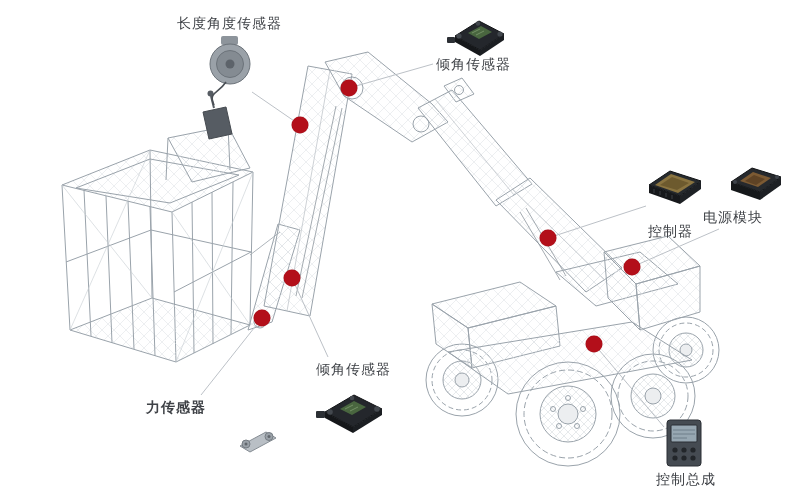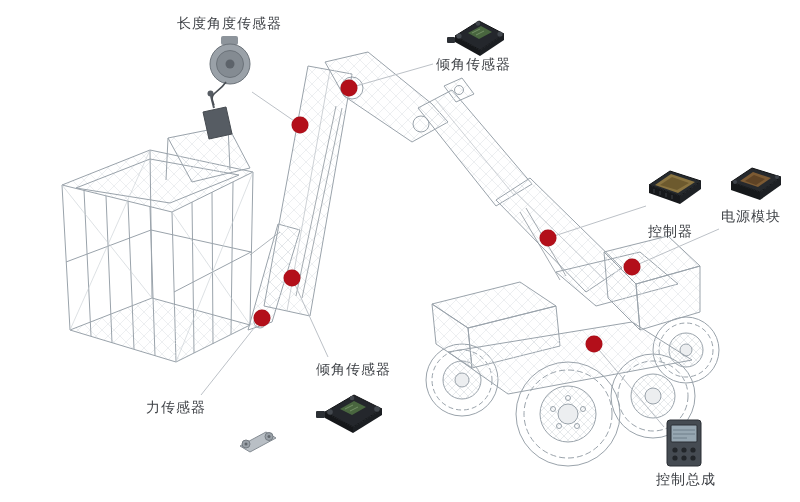--- a/index.html
+++ b/index.html
@@ -219,18 +219,18 @@
       <circle cx="262" cy="318" r="8.5"></circle>
       <circle cx="548" cy="238" r="8.5"></circle>
       <circle cx="632" cy="267" r="8.5"></circle>
       <circle cx="594" cy="344" r="8.5"></circle>
     </g>
   </svg>
 
   <div class="label" style="left:177px; top:15px;">长度角度传感器</div>
   <div class="label" style="left:436px; top:56px;">倾角传感器</div>
   <div class="label" style="left:648px; top:223px;">控制器</div>
-  <div class="label" style="left:721px; top:209px;font-family:Liberation Mono, monospace;">电源模块</div>
+  <div class="label" style="left:703px; top:209px;">电源模块</div>
   <div class="label" style="left:316px; top:361px;">倾角传感器</div>
-  <div class="label" style="left:146px; top:399px;">力传感器</div>
+  <div class="label" style="left:146px; top:399px;font-weight:bold;">力传感器</div>
   <div class="label" style="left:656px; top:471px;">控制总成</div>
 
 </div>
 
 </body></html>

